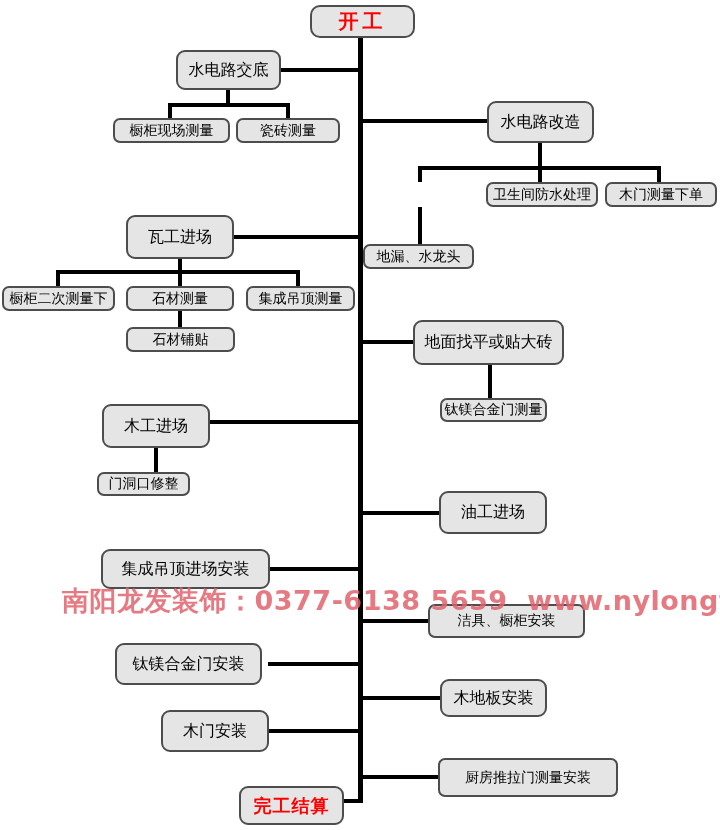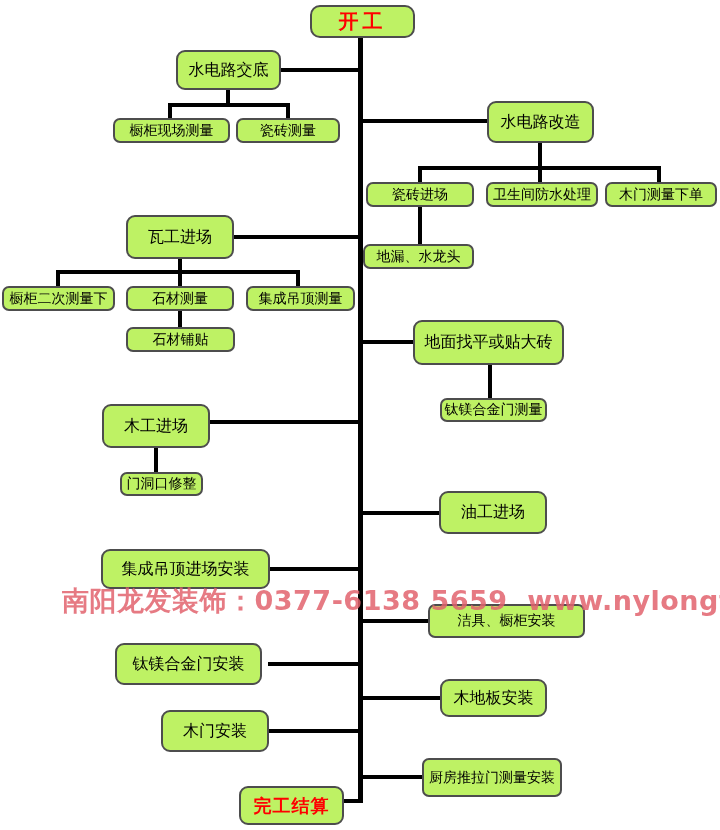--- a/index.html
+++ b/index.html
@@ -1,19 +1,19 @@
 <!DOCTYPE html>
 <html><head>
 <meta charset="utf-8">
 <style>
   html,body{margin:0;padding:0;background:#fff;}
   #canvas{position:relative;width:720px;height:830px;background:#fff;overflow:hidden;
           font-family:"DejaVu Sans",sans-serif;}
   .node{position:absolute;display:flex;align-items:center;justify-content:center;
-        background:#bef264;border:2px solid #4d4d4d;border-radius:9px;
+        background:#e5e5e5;border:2px solid #4d4d4d;border-radius:9px;
         font-size:16px;color:#000;box-sizing:border-box;z-index:2;white-space:nowrap;}
   .small{font-size:14px;border-radius:7px;}
   .milestone{color:#ff0000;font-weight:bold;}
   .start{font-size:20px;letter-spacing:4px;border-radius:10px;}
   .finish{font-size:18px;letter-spacing:1px;}
   .line{position:absolute;background:#000;z-index:1;}
   #watermark{position:absolute;left:62px;top:583px;z-index:3;
              font-size:27px;font-weight:bold;color:#e2636e;opacity:.85;
              white-space:pre;letter-spacing:0.5px;}
 </style>
@@ -63,48 +63,47 @@
 
   <div class="line" style="left:154px;top:444px;width:4px;height:28px"></div>
 
   <div class="node milestone start" style="left:310px;top:5px;width:105px;height:33px">开工</div>
 
   <div class="node" style="left:176px;top:50px;width:105px;height:40px">水电路交底</div>
   <div class="node small" style="left:113px;top:118px;width:117px;height:25px">橱柜现场测量</div>
   <div class="node small" style="left:236px;top:118px;width:104px;height:25px">瓷砖测量</div>
 
   <div class="node" style="left:487px;top:101px;width:107px;height:42px">水电路改造</div>
-  <div class="node small" style="left:366px;top:182px;width:108px;height:25px">瓷砖进场</div>
   <div class="node small" style="left:486px;top:182px;width:112px;height:25px">卫生间防水处理</div>
   <div class="node small" style="left:605px;top:182px;width:112px;height:25px">木门测量下单</div>
   <div class="node" style="left:126px;top:215px;width:108px;height:44px">瓦工进场</div>
 
   <div class="node small" style="left:363px;top:244px;width:111px;height:25px">地漏、水龙头</div>
   <div class="node small" style="left:2px;top:286px;width:113px;height:25px">橱柜二次测量下</div>
   <div class="node small" style="left:126px;top:286px;width:108px;height:25px">石材测量</div>
   <div class="node small" style="left:126px;top:327px;width:109px;height:25px">石材铺贴</div>
   <div class="node small" style="left:246px;top:286px;width:109px;height:25px">集成吊顶测量</div>
 
   <div class="node" style="left:413px;top:320px;width:151px;height:45px">地面找平或贴大砖</div>
   <div class="node small" style="left:440px;top:398px;width:107px;height:24px">钛镁合金门测量</div>
 
   <div class="node" style="left:102px;top:404px;width:108px;height:44px">木工进场</div>
-  <div class="node small" style="left:120px;top:472px;width:83px;height:24px">门洞口修整</div>
+  <div class="node small" style="left:97px;top:472px;width:93px;height:24px">门洞口修整</div>
 
   <div class="node" style="left:101px;top:549px;width:169px;height:40px">集成吊顶进场安装</div>
 
   <div class="node" style="left:439px;top:491px;width:108px;height:43px">油工进场</div>
 
   <div class="node small" style="left:428px;top:604px;width:157px;height:34px">洁具、橱柜安装</div>
 
   <div class="node" style="left:115px;top:643px;width:147px;height:42px">钛镁合金门安装</div>
 
   <div class="node" style="left:440px;top:679px;width:107px;height:38px">木地板安装</div>
 
   <div class="node" style="left:161px;top:710px;width:108px;height:42px">木门安装</div>
 
-  <div class="node small" style="left:422px;top:758px;width:140px;height:39px">厨房推拉门测量安装</div>
+  <div class="node small" style="left:438px;top:758px;width:180px;height:39px">厨房推拉门测量安装</div>
 
   <div class="node milestone finish" style="left:239px;top:786px;width:105px;height:39px">完工结算</div>
 
   <div id="watermark">南阳龙发装饰：0377-6138 5659  www.nylongfa.com</div>
 
 </div>
 
 </body></html>

